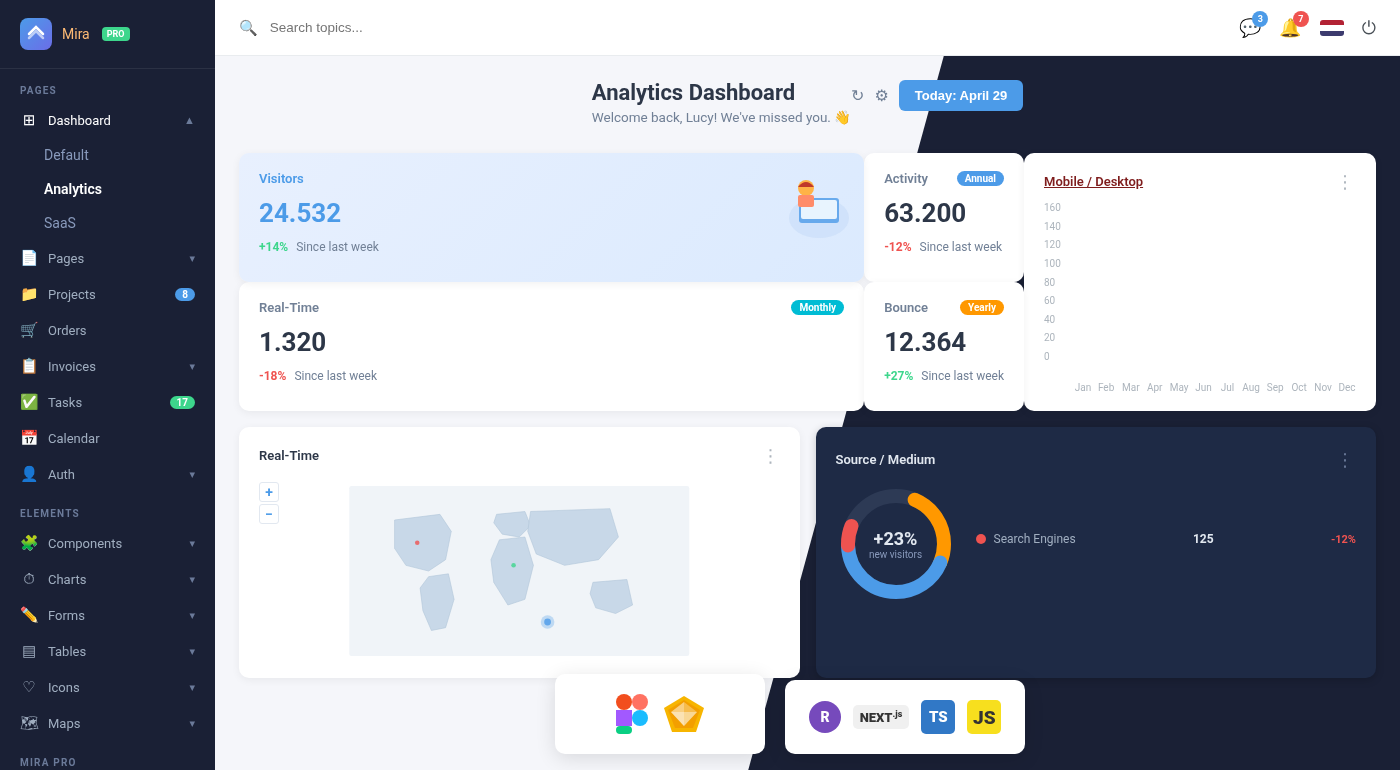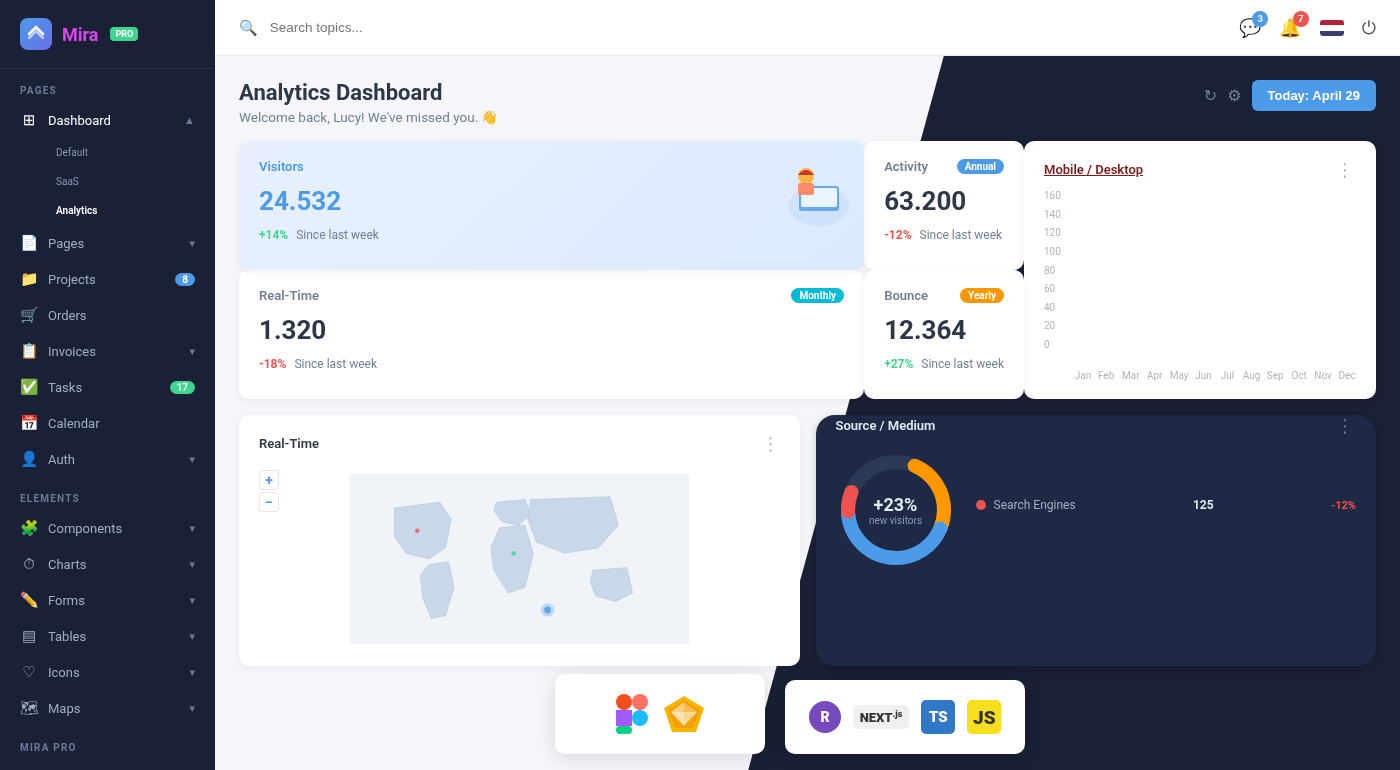--- a/index.html
+++ b/index.html
@@ -23,34 +23,34 @@
       gap: 10px;
       border-bottom: 1px solid rgba(255,255,255,0.08);
     }
     .logo-icon {
       width: 32px; height: 32px;
       background: linear-gradient(135deg, #4c9be8, #6b6de8);
       border-radius: 8px;
       display: flex; align-items: center; justify-content: center;
       font-weight: 900; font-size: 16px; color: #fff;
     }
-    .logo-text { font-size: 18px; font-weight: 700; color: #d946ef; }
+    .logo-text { font-size: 14px; font-weight: 400; color: #fdba74; }
     .logo-badge { background: #3dd68c; color: #fff; font-size: 9px; font-weight: 700; padding: 2px 5px; border-radius: 4px; margin-left: 2px; }
 
     .sidebar-section-label {
       font-size: 10px; font-weight: 700; color: #6b7a99; letter-spacing: 1.2px;
       padding: 16px 20px 6px;
     }
     .sidebar-item {
       display: flex; align-items: center; gap: 10px;
       padding: 9px 20px; cursor: pointer; color: #a0aec0; font-size: 13px;
       transition: background 0.15s;
     }
     .sidebar-item.active { color: #fff; }
-    .sidebar-item.sub { padding-left: 56px; font-size: 10px; color: #8899bb; }
+    .sidebar-item.sub { padding-left: 44px; font-size: 14px; color: #8899bb; }
     .sidebar-item.sub.active-sub { color: #fff; font-weight: 600; }
     .sidebar-item .icon { width: 18px; text-align: center; font-size: 15px; }
     .sidebar-item .badge {
       margin-left: auto; background: #4c9be8; color: #fff;
       font-size: 10px; font-weight: 700; padding: 1px 7px; border-radius: 10px;
     }
     .sidebar-item .badge.green { background: #3dd68c; }
     .sidebar-chevron { margin-left: auto; font-size: 11px; color: #6b7a99; }
 
     
@@ -100,22 +100,22 @@
       top: 0; right: 0;
       width: 55%;
       height: 100%;
       background: #1a2035;
       clip-path: polygon(30% 0%, 100% 0%, 100% 100%, 0% 100%);
       z-index: 0;
       pointer-events: none;
     }
 
     .page-header {
-      display: flex; align-items: flex-start; justify-content: space-between;
-      margin-bottom: 16px; position: relative; z-index: 2;
+      display: flex; align-items: flex-start; justify-content: center;
+      margin-bottom: 28px; position: relative; z-index: 2;
     }
     .page-title { font-size: 22px; font-weight: 700; color: #2d3748; }
     .page-subtitle { font-size: 13.5px; color: #718096; margin-top: 4px; }
     .page-actions { display: flex; align-items: center; gap: 10px; }
     .action-icon { color: #718096; cursor: pointer; font-size: 16px; }
     .date-btn {
       background: #4c9be8; color: #fff; border: none;
       padding: 8px 16px; border-radius: 6px; font-size: 13px; font-weight: 600;
       cursor: pointer;
     }
@@ -236,22 +236,22 @@
     }
 
     
     .world-map-svg {
       width: 100%; height: 170px; position: relative; margin-top: 10px;
     }
 
     
     .source-card {
       background: #1e2a45;
-      border-radius: 19px;
-      padding: 0 20px;
+      border-radius: 10px;
+      padding: 22px 20px;
       box-shadow: 0 2px 8px rgba(0,0,0,0.2);
       min-height: 240px;
     }
     .source-header {
       display: flex; align-items: center; justify-content: space-between;
       margin-bottom: 14px;
     }
     .donut-section {
       display: flex; align-items: center; gap: 20px;
     }
@@ -325,25 +325,25 @@
   <div class="sidebar-section-label">PAGES</div>
 
   <div class="sidebar-item active">
     <span class="icon">⊞</span>
     <span>Dashboard</span>
     <span class="sidebar-chevron">▲</span>
   </div>
   <div class="sidebar-item sub">
     <span>Default</span>
   </div>
+  <div class="sidebar-item sub active-sub">
+    <span>Analytics</span>
+  </div>
   <div class="sidebar-item sub">
     <span>SaaS</span>
-  </div>
-  <div class="sidebar-item sub active-sub">
-    <span>Analytics</span>
   </div>
 
   <div class="sidebar-item">
     <span class="icon">📄</span>
     <span>Pages</span>
     <span class="sidebar-chevron">▾</span>
   </div>
   <div class="sidebar-item">
     <span class="icon">📁</span>
     <span>Projects</span>
@@ -559,21 +559,21 @@
             </div>
         </div>
         <div class="x-axis">
           <span style="flex:1;text-align:center">Jan</span>
           <span style="flex:1;text-align:left">Feb</span>
           <span style="flex:1;text-align:center">Mar</span>
           <span style="flex:1;text-align:center">Apr</span>
           <span style="flex:1;text-align:center">May</span>
           <span style="flex:1;text-align:center">Jun</span>
           <span style="flex:1;text-align:center">Jul</span>
-          <span style="flex:1;text-align:right">Aug</span>
+          <span style="flex:1;text-align:left">Aug</span>
           <span style="flex:1;text-align:center">Sep</span>
           <span style="flex:1;text-align:center">Oct</span>
           <span style="flex:1;text-align:center">Nov</span>
           <span style="flex:1;text-align:center">Dec</span>
         </div>
       </div>
 
       <div class="stat-card">
         <div class="stat-card-header">
           <span class="stat-card-title">Real-Time</span>

